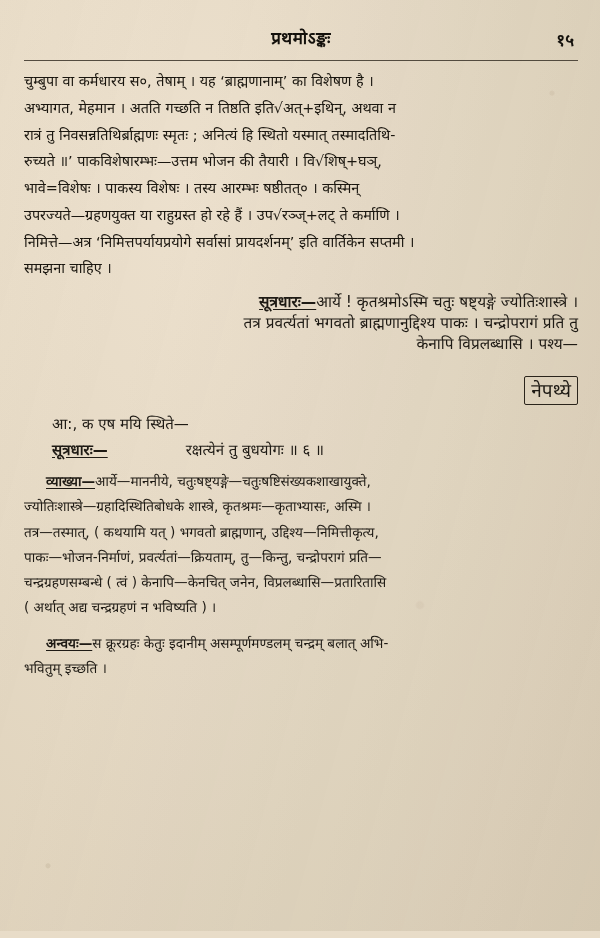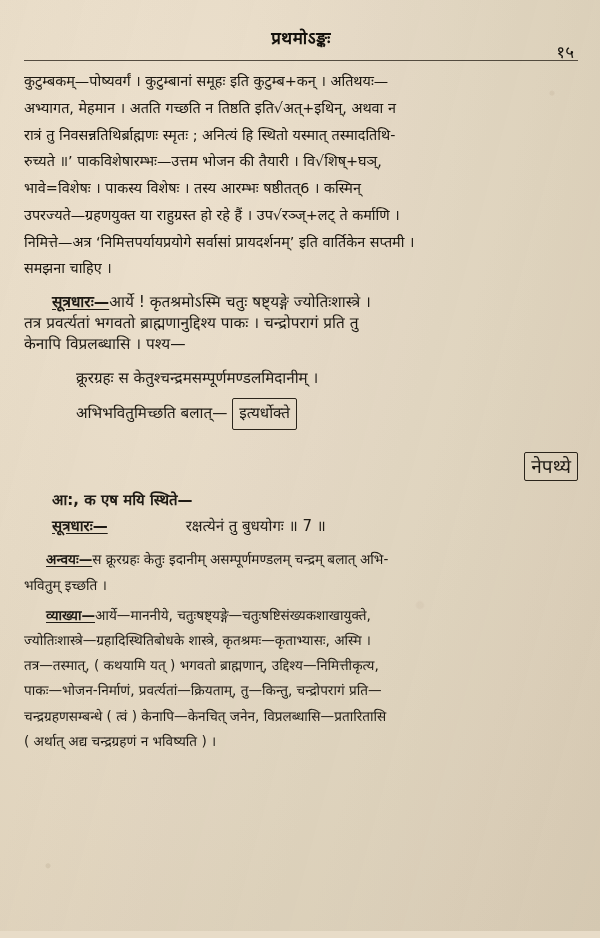--- a/index.html
+++ b/index.html
@@ -53,23 +53,23 @@
   }
   .header-title {
     font-size: 17px;
     letter-spacing: 0.5px;
     font-weight: 600;
     color: #14110c;
   }
   .header-page {
     position: absolute;
     right: 4px;
-    top: 14px;
+    top: 2px;
     font-size: 17px;
-    font-weight: 400;
+    font-weight: 700;
     color: #14110c;
   }
   .rule {
     border: 0;
     border-top: 1.6px solid #3a3228;
     margin: 2px 0 8px 0;
     width: 100%;
     opacity: 0.85;
   }
   .body-block {
@@ -103,21 +103,20 @@
   .boxed {
     display: inline-block;
     border: 1.2px solid #2a241b;
     padding: 0px 6px 1px 6px;
     border-radius: 2px;
   }
   .dialog-line {
     font-size: 15px;
     margin: 7px 0 4px 0;
     padding-left: 28px;
-    font-weight: bold;
   }
   .speaker-row {
     display: flex;
     font-size: 15px;
     margin: 6px 0 10px 0;
     padding-left: 28px;
   }
   .speaker-row .sp {
     font-weight: 700;
     text-decoration: underline;
@@ -130,87 +129,81 @@
   .commentary {
     font-size: 13.6px;
     line-height: 1.78;
     margin-top: 6px;
   }
   .commentary p {
     margin: 0 0 1px 0;
   }
   .gap-top {
     margin-top: 10px;
+    text-align: right;
   }
   .big-speaker {
     font-size: 15.4px;
   }
 </style>
 </head>
 <body>
 
 <div class="page">
   <div class="content">
 
     <div class="header">
       <div class="header-title">प्रथमोऽङ्कः</div>
       <div class="header-page">१५</div>
     </div>
     <hr class="rule">
 
     <div class="body-block">
-      <p>कुटुम्बकम्—पोष्यवर्गं । कुटुम्बानां समूहः इति कुटुम्ब+कन् । अतिथयः—</p>
+      <p>चुम्बुपा वा कर्मधारय स०, तेषाम् । यह ‘ब्राह्मणानाम्’ का विशेषण है ।</p>
       <p>अभ्यागत, मेहमान । अतति गच्छति न तिष्ठति इति√अत्+इथिन्, अथवा न</p>
       <p>रात्रं तु निवसन्नतिथिर्ब्राह्मणः स्मृतः ; अनित्यं हि स्थितो यस्मात् तस्मादतिथि-</p>
       <p>रुच्यते ॥’ पाकविशेषारम्भः—उत्तम भोजन की तैयारी । वि√शिष्+घञ्,</p>
-      <p>भावे=विशेषः । पाकस्य विशेषः । तस्य आरम्भः षष्ठीतत्6 । कस्मिन्</p>
+      <p>भावे=विशेषः । पाकस्य विशेषः । तस्य आरम्भः षष्ठीतत्० । कस्मिन्</p>
       <p>उपरज्यते—ग्रहणयुक्त या राहुग्रस्त हो रहे हैं । उप√रञ्ज्+लट् ते कर्माणि ।</p>
       <p>निमित्ते—अत्र ‘निमित्तपर्यायप्रयोगे सर्वासां प्रायदर्शनम्’ इति वार्तिकेन सप्तमी ।</p>
       <p>समझना चाहिए ।</p>
     </div>
 
     <div class="gap-top">
       <div class="big-speaker" style="padding-left:28px;">
         <span class="lead">सूत्रधारः—</span><span>आर्ये ! कृतश्रमोऽस्मि चतुः षष्ट्यङ्गे ज्योतिःशास्त्रे ।</span>
       </div>
       <div class="big-speaker">तत्र प्रवर्त्यतां भगवतो ब्राह्मणानुद्दिश्य पाकः । चन्द्रोपरागं प्रति तु</div>
       <div class="big-speaker">केनापि विप्रलब्धासि । पश्य—</div>
     </div>
 
-    <div class="verse-block">
-      <div class="verse-line">क्रूरग्रहः स केतुश्चन्द्रमसम्पूर्णमण्डलमिदानीम् ।</div>
-      <div class="verse-line">
-        <span>अभिभवितुमिच्छति बलात्—</span>
-        <span class="boxed">इत्यर्धोक्ते</span>
-      </div>
-    </div>
 
     <div class="center-line">
       <span class="boxed">नेपथ्ये</span>
     </div>
 
     <div class="dialog-line">आ:, क एष मयि स्थिते—</div>
 
     <div class="speaker-row">
       <span class="sp">सूत्रधारः—</span>
-      <span class="txt">रक्षत्येनं तु बुधयोगः ॥ 7 ॥</span>
-    </div>
-
-    <div class="commentary" style="margin-top:12px;">
-      <p>
-        <span style="display:inline-block;width:22px;"></span><span class="lead">अन्वयः—</span><span>स क्रूरग्रहः केतुः इदानीम् असम्पूर्णमण्डलम् चन्द्रम् बलात् अभि-</span>
-      </p>
-      <p>भवितुम् इच्छति ।</p>
+      <span class="txt">रक्षत्येनं तु बुधयोगः ॥ ६ ॥</span>
     </div>
 
     <div class="commentary">
       <p>
         <span style="display:inline-block;width:22px;"></span><span class="lead">व्याख्या—</span><span>आर्ये—माननीये,  चतुःषष्ट्यङ्गे—चतुःषष्टिसंख्यकशाखायुक्ते,</span>
       </p>
       <p>ज्योतिःशास्त्रे—ग्रहादिस्थितिबोधके शास्त्रे, कृतश्रमः—कृताभ्यासः, अस्मि ।</p>
       <p>तत्र—तस्मात्, ( कथयामि यत् ) भगवतो ब्राह्मणान्, उद्दिश्य—निमित्तीकृत्य,</p>
       <p>पाकः—भोजन-निर्माणं, प्रवर्त्यतां—क्रियताम्, तु—किन्तु, चन्द्रोपरागं प्रति—</p>
       <p>चन्द्रग्रहणसम्बन्धे ( त्वं ) केनापि—केनचित् जनेन, विप्रलब्धासि—प्रतारितासि</p>
       <p>( अर्थात् अद्य चन्द्रग्रहणं न भविष्यति ) ।</p>
     </div>
 
+    <div class="commentary" style="margin-top:12px;">
+      <p>
+        <span style="display:inline-block;width:22px;"></span><span class="lead">अन्वयः—</span><span>स क्रूरग्रहः केतुः इदानीम् असम्पूर्णमण्डलम् चन्द्रम् बलात् अभि-</span>
+      </p>
+      <p>भवितुम् इच्छति ।</p>
+    </div>
+
   </div>
 </div>
 
 </body></html>

